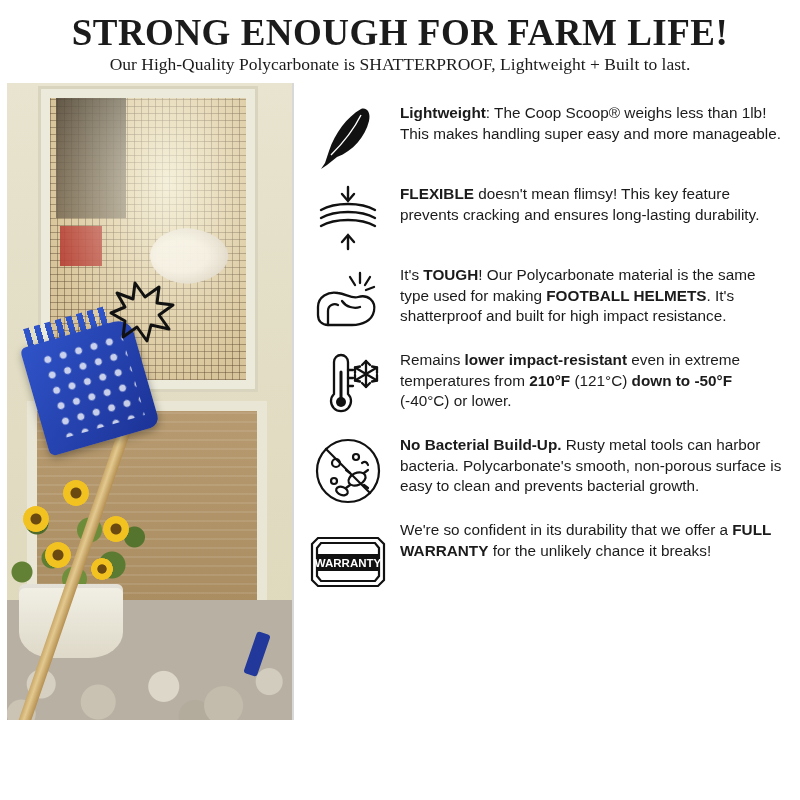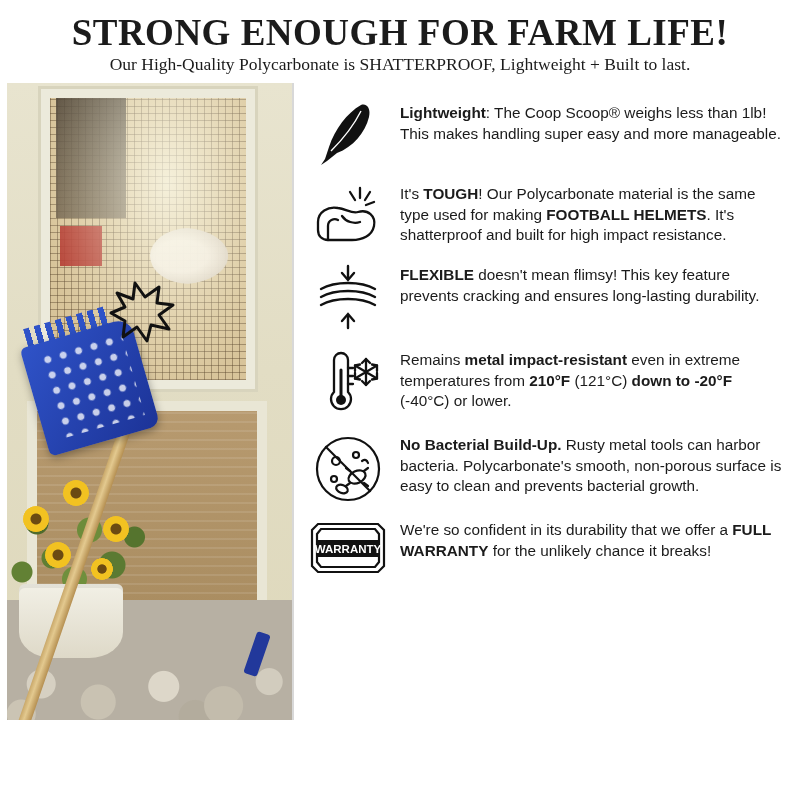--- a/index.html
+++ b/index.html
@@ -202,21 +202,21 @@
   }
   .feature {
     display: flex;
     align-items: flex-start;
     gap: 10px;
   }
   .f-icon {
     flex: 0 0 84px;
     height: 74px;
     display: flex;
-    align-items: flex-start;
+    align-items: flex-end;
     justify-content: center;
   }
   .f-icon svg { display: block; }
   .f-text {
     font-size: 15.3px;
     line-height: 1.36;
     color: #1b1b1b;
     padding-top: 2px;
   }
   .f-text b { font-weight: bold; }
@@ -272,61 +272,61 @@
           <svg width="62" height="66" viewBox="0 0 62 66">
             <path d="M44 4 C30 12 18 28 12 46 L8 58 L4 64 L10 60 L20 52 C36 46 48 32 52 16 C54 8 50 2 44 4 Z" fill="#111"></path>
             <path d="M14 50 C24 40 36 26 44 10" stroke="#fff" stroke-width="1.4" fill="none"></path>
           </svg>
         </div>
         <div class="f-text"><b>Lightweight</b>: The Coop Scoop® weighs less than 1lb! This makes handling super easy and more manageable.</div>
       </div>
 
       <div class="feature">
         <div class="f-icon">
-          <svg width="72" height="70" viewBox="0 0 72 70" fill="none" stroke="#111" stroke-width="2.3" stroke-linecap="round" stroke-linejoin="round">
-            <path d="M48 6 L48 16 M58 10 L53 18 M38 10 L43 18 M62 20 L54 23"></path>
-            <path d="M6 40 C6 30 16 24 26 26 C34 27 40 32 46 30 C56 27 64 34 62 44 C60 54 50 58 40 58 L16 58 C10 58 6 54 6 48 Z"></path>
-            <path d="M16 58 L16 44 C16 38 22 36 26 38"></path>
-            <path d="M30 34 C34 40 42 42 48 40"></path>
-          </svg>
-        </div>
-        <div class="f-text">It's <b>TOUGH</b>! Our Polycarbonate material is the same type used for making <b>FOOTBALL HELMETS</b>. It's shatterproof and built for high impact resistance.</div>
-      </div>
-
-      <div class="feature">
-        <div class="f-icon">
           <svg width="70" height="68" viewBox="0 0 70 68" fill="none" stroke="#111" stroke-width="2.4" stroke-linecap="round">
             <path d="M35 3 L35 15"></path>
             <path d="M29 10 L35 17 L41 10"></path>
             <path d="M8 26 C22 18 48 18 62 26"></path>
             <path d="M8 34 C22 26 48 26 62 34"></path>
             <path d="M8 42 C22 34 48 34 62 42"></path>
             <path d="M35 65 L35 53"></path>
             <path d="M29 58 L35 51 L41 58"></path>
           </svg>
         </div>
         <div class="f-text"><b>FLEXIBLE</b> doesn't mean flimsy! This key feature prevents cracking and ensures long-lasting durability.</div>
+      </div>
+
+      <div class="feature">
+        <div class="f-icon">
+          <svg width="72" height="70" viewBox="0 0 72 70" fill="none" stroke="#111" stroke-width="2.3" stroke-linecap="round" stroke-linejoin="round">
+            <path d="M48 6 L48 16 M58 10 L53 18 M38 10 L43 18 M62 20 L54 23"></path>
+            <path d="M6 40 C6 30 16 24 26 26 C34 27 40 32 46 30 C56 27 64 34 62 44 C60 54 50 58 40 58 L16 58 C10 58 6 54 6 48 Z"></path>
+            <path d="M16 58 L16 44 C16 38 22 36 26 38"></path>
+            <path d="M30 34 C34 40 42 42 48 40"></path>
+          </svg>
+        </div>
+        <div class="f-text">It's <b>TOUGH</b>! Our Polycarbonate material is the same type used for making <b>FOOTBALL HELMETS</b>. It's shatterproof and built for high impact resistance.</div>
       </div>
 
       <div class="feature">
         <div class="f-icon">
           <svg width="72" height="72" viewBox="0 0 72 72" fill="none" stroke="#111" stroke-width="2.3" stroke-linecap="round">
             <path d="M22 12 a7 7 0 0 1 14 0 v32 a10 10 0 1 1 -14 0 Z"></path>
             <circle cx="29" cy="52" r="5" fill="#111" stroke="none"></circle>
             <path d="M29 48 L29 22" stroke-width="3"></path>
             <path d="M36 20 h5 M36 28 h5 M36 36 h5"></path>
             <g transform="translate(54,24)">
               <path d="M0 -13 L0 13 M-11 -6.5 L11 6.5 M-11 6.5 L11 -6.5"></path>
               <path d="M0 -13 l-4 4 M0 -13 l4 4 M0 13 l-4 -4 M0 13 l4 -4"></path>
               <path d="M-11 -6.5 l0 5.5 M-11 -6.5 l5 -1 M11 6.5 l0 -5.5 M11 6.5 l-5 1"></path>
               <path d="M-11 6.5 l5 1 M-11 6.5 l0 -5.5 M11 -6.5 l-5 -1 M11 -6.5 l0 5.5"></path>
             </g>
           </svg>
         </div>
-        <div class="f-text">Remains <b>metal impact-resistant</b> even in extreme temperatures from <b>210°F</b> (121°C) <b>down to -20°F</b> (-40°C) or lower.</div>
+        <div class="f-text">Remains <b>lower impact-resistant</b> even in extreme temperatures from <b>210°F</b> (121°C) <b>down to -50°F</b> (-40°C) or lower.</div>
       </div>
 
       <div class="feature">
         <div class="f-icon">
           <svg width="72" height="72" viewBox="0 0 72 72" fill="none" stroke="#111" stroke-width="2.2" stroke-linecap="round">
             <circle cx="36" cy="36" r="31"></circle>
             <path d="M14 14 L58 58"></path>
             <circle cx="24" cy="28" r="4"></circle>
             <circle cx="44" cy="22" r="3"></circle>
             <circle cx="22" cy="46" r="3"></circle>

